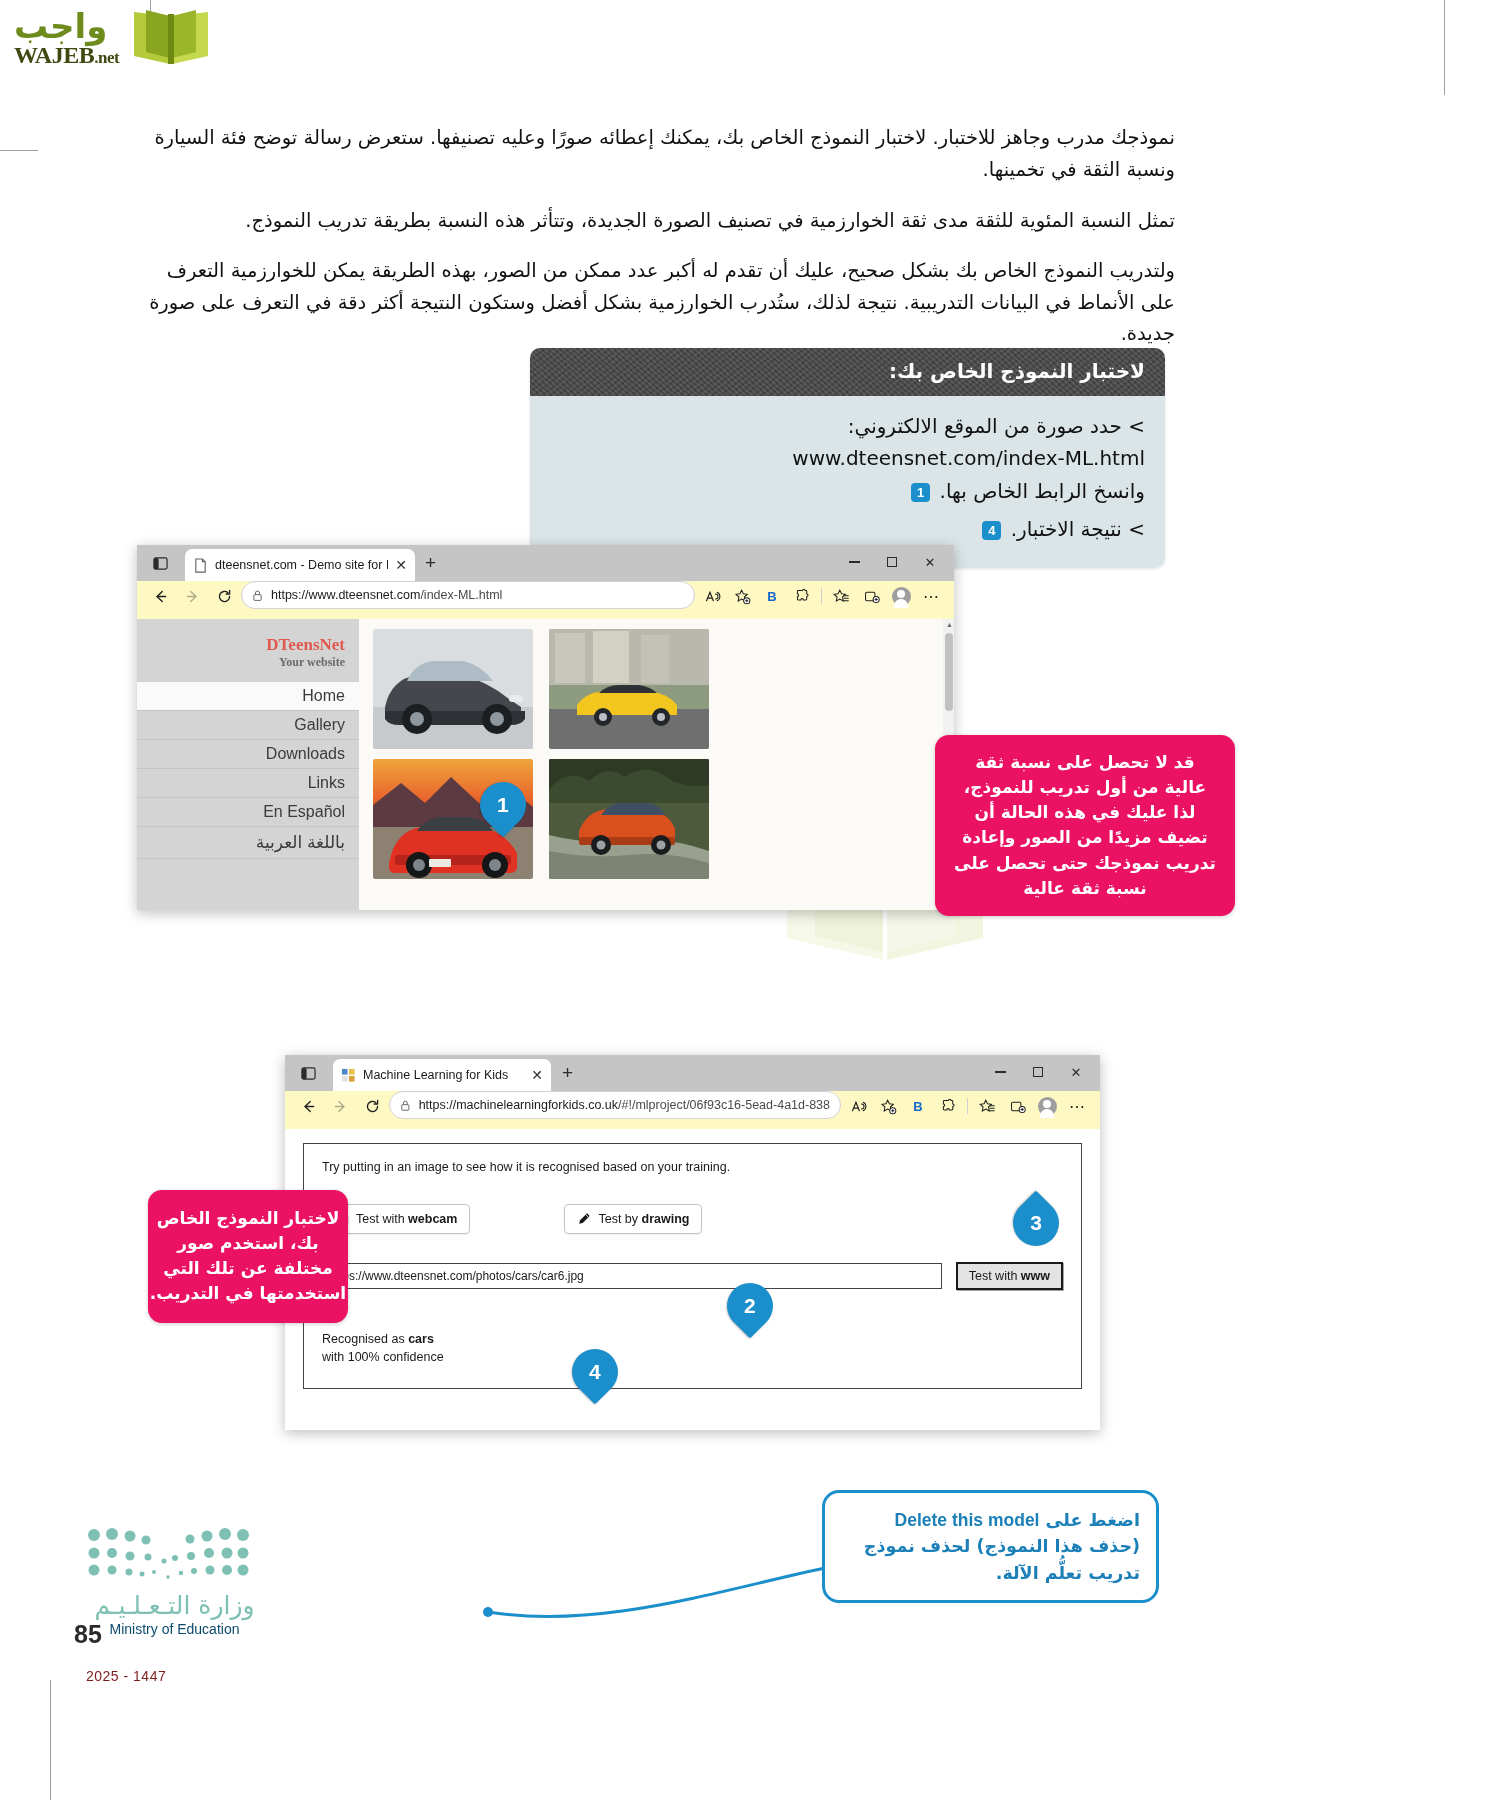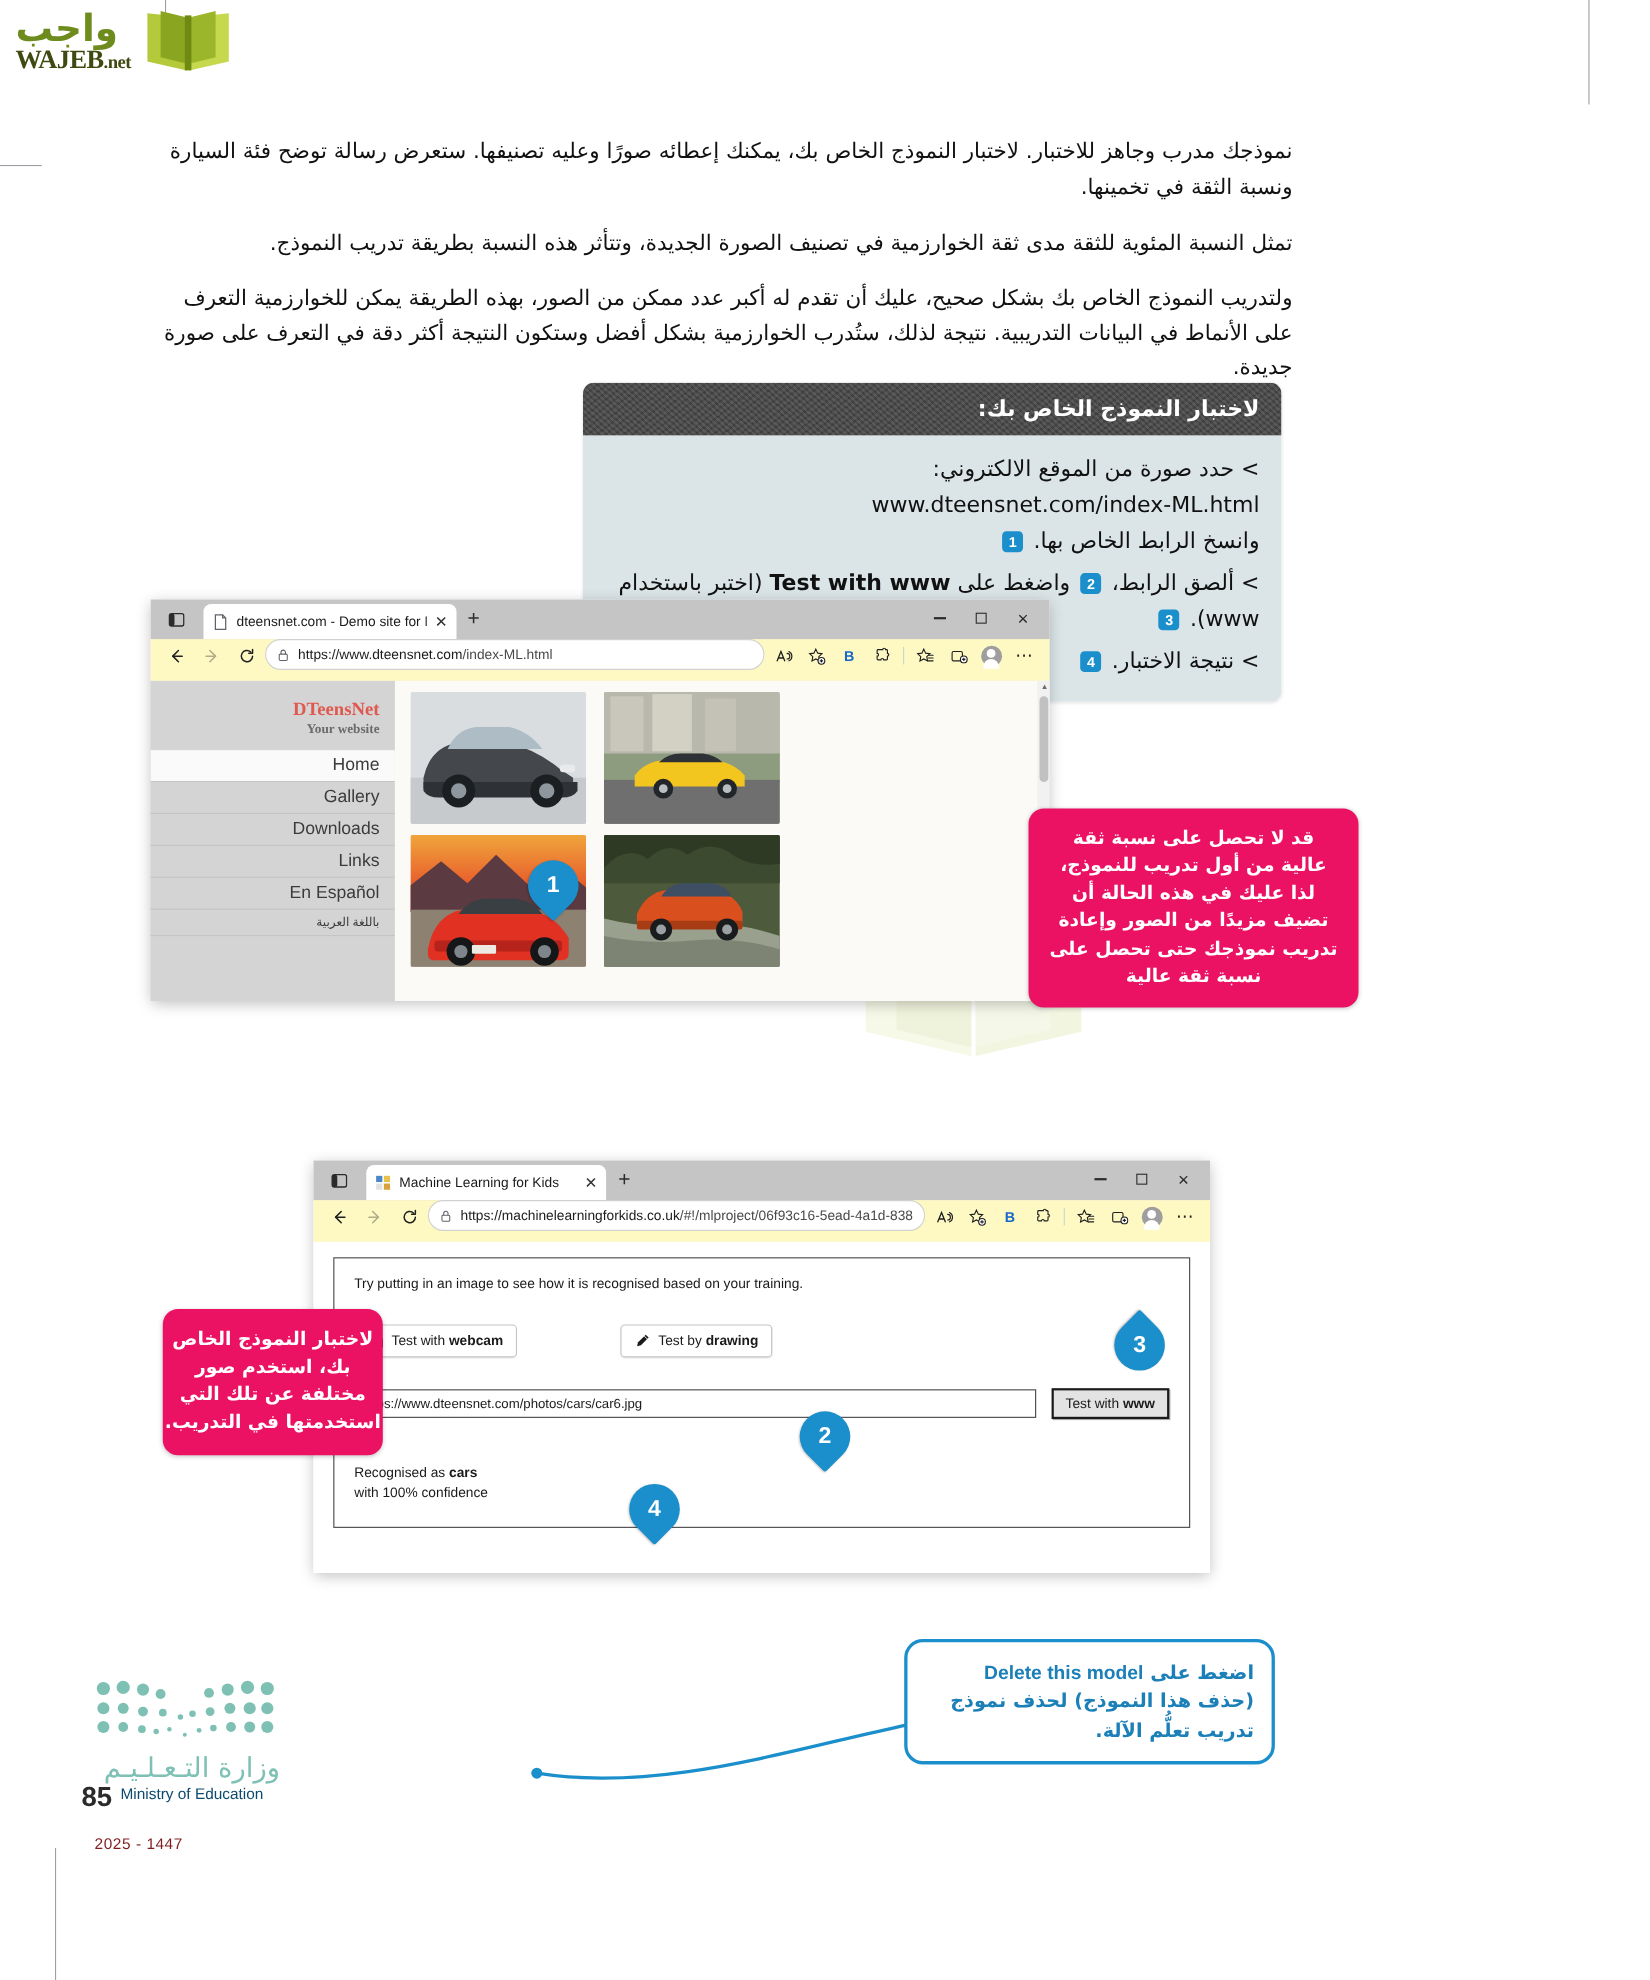--- a/index.html
+++ b/index.html
@@ -134,21 +134,21 @@
   .site-wrap { display: flex; height: 291px; background: #d4d4d4; position: relative; }
   .site-side { width: 222px; background: #d4d4d4; padding-top: 10px; }
   .site-brand { text-align: right; padding: 6px 14px 12px 0; }
   .site-brand .b1 { font-family: "Liberation Serif", serif; font-weight: bold; font-size: 17px; color: #e0594f; }
   .site-brand .b2 { font-family: "Liberation Serif", serif; font-weight: bold; font-size: 12px; color: #6a6a6a; }
   .site-nav-item {
     text-align: right; padding: 5px 14px 5px 0; font-size: 16px; color: #3b3b3b;
     font-family: "Liberation Sans", sans-serif; border-bottom: 1px solid #c4c4c4;
   }
   .site-nav-item.active { background: #fafafa; }
-  .site-nav-item.ar { font-family: Liberation Serif, serif; font-size: 11px; direction: rtl; }
+  .site-nav-item.ar { font-family: Liberation Sans, sans-serif; font-size: 17px; direction: rtl; }
   .site-main { flex: 1; background: #fbfaf7; padding: 10px 14px; position: relative; }
   .photo-grid { display: grid; grid-template-columns: 160px 160px; gap: 10px 16px; }
   .photo { height: 120px; border-radius: 2px; overflow: hidden; position: relative; }
   .scrollbar-v { position: absolute; right: 0; top: 0; width: 11px; height: 100%; background: #f1f1f1; }
   .scroll-thumb { position: absolute; right: 1px; top: 2px; width: 8px; height: 78px;
                   background: #c1c1c1; border-radius: 4px; }
   .scroll-arrow { position: absolute; right: 1px; font-size: 7px; color: #6b6b6b; }
 
   
   #win2 { left: 285px; top: 1055px; width: 815px; height: 375px; }
@@ -239,28 +239,20 @@
 <div class="para" id="para3">ولتدريب النموذج الخاص بك بشكل صحيح، عليك أن تقدم له أكبر عدد ممكن من الصور، بهذه الطريقة يمكن للخوارزمية التعرف على الأنماط في البيانات التدريبية. نتيجة لذلك، ستُدرب الخوارزمية بشكل أفضل وستكون النتيجة أكثر دقة في التعرف على صورة جديدة.</div>
 
 <div class="card">
   <div class="card-head">لاختبار النموذج الخاص بك:</div>
   <div class="card-body">
     <div class="bullet-row">
       <span>&gt; حدد صورة من الموقع الالكتروني:</span>
       <span class="ltr">www.dteensnet.com/index-ML.html</span><br>
       <span>وانسخ الرابط الخاص بها.</span>
       <span class="badge-sq">1</span>
-    </div>
-    <div class="bullet-row">
-      <span>&gt; ألصق الرابط،</span>
-      <span class="badge-sq">2</span>
-      <span>واضغط على</span>
-      <b class="ltr">Test with www</b>
-      <span>(اختبر باستخدام www).</span>
-      <span class="badge-sq">3</span>
     </div>
     <div class="bullet-row">
       <span>&gt; نتيجة الاختبار.</span>
       <span class="badge-sq">4</span>
     </div>
   </div>
 </div>
 
 <svg class="book-wm" viewBox="0 0 220 165">
   <path d="M108 20 L108 150 L12 128 L12 8 Z" fill="#eef2d2"></path>

